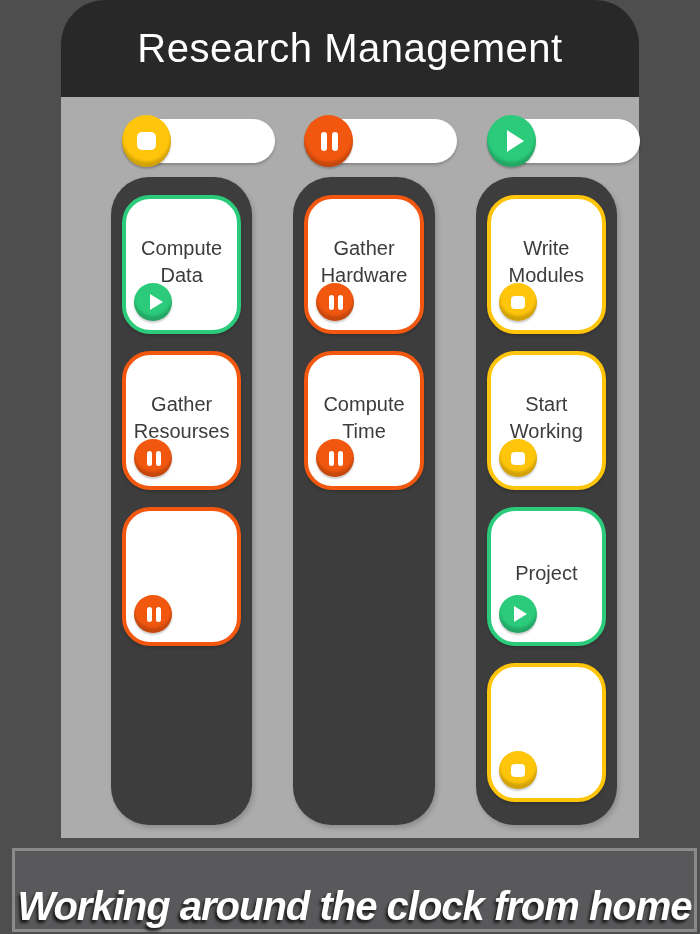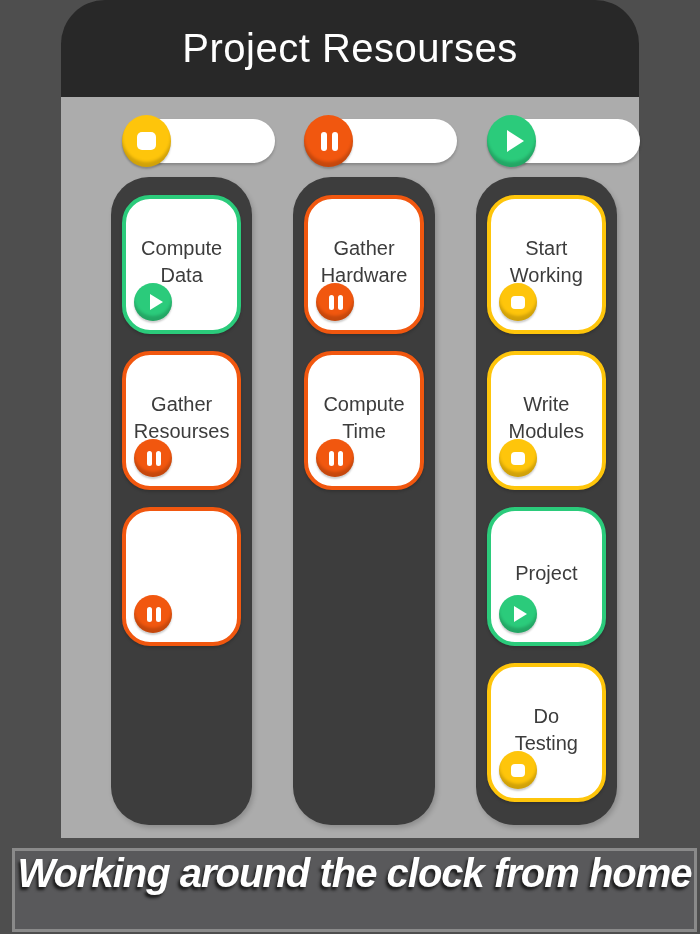--- a/index.html
+++ b/index.html
@@ -88,34 +88,34 @@
   }
   .pill .ic-pause{width:6px;height:19px;box-shadow:11px 0 0 #fff;transform:translateX(-5px);}
   .ic-stop{width:14px;height:13px;background:#fff;border-radius:4px;}
   .pill .ic-stop{width:19px;height:18px;border-radius:5px;}
 
   
   .banner{
     position:absolute;left:12px;right:3px;top:848px;height:84px;
     background:var(--banner-bg,#59595B);
     border:3px solid #8A8A8A;box-sizing:border-box;
-    display:flex;align-items:flex-start;justify-content:center;
+    display:flex;align-items:flex-end;justify-content:center;
   }
   .banner-caption{
     color:#fff;font-size:40px;font-weight:bold;font-style:italic;
     letter-spacing:-1px;white-space:nowrap;
     text-shadow:-2px 3px 3px rgba(22,22,22,.95);
   }
 </style>
 </head>
 <body>
 
 <div class="phone">
   <div class="header">
-    <div class="page-title">Project Resourses</div>
+    <div class="page-title">Research Management</div>
   </div>
 
   <div class="board">
 
     <div class="col-wrap">
       <div class="pill st-stop">
         <span class="dot">
 
           <i class="ic ic-stop"></i>
         </span>
@@ -180,45 +180,43 @@
 
     <div class="col-wrap">
       <div class="pill st-play">
         <span class="dot">
           <i class="ic ic-play"></i>
 
         </span>
       </div>
       <div class="col">
         <div class="card st-stop">
+          <div class="card-title">Write
+Modules</div>
+          <span class="dot">
+
+            <i class="ic ic-stop"></i>
+          </span>
+        </div>
+        <div class="card st-stop">
           <div class="card-title">Start
 Working</div>
           <span class="dot">
 
             <i class="ic ic-stop"></i>
           </span>
         </div>
-        <div class="card st-stop">
-          <div class="card-title">Write
-Modules</div>
-          <span class="dot">
-
-            <i class="ic ic-stop"></i>
-          </span>
-        </div>
         <div class="card st-play">
           <div class="card-title">Project</div>
           <span class="dot">
             <i class="ic ic-play"></i>
 
           </span>
         </div>
         <div class="card st-stop">
-          <div class="card-title">Do
-Testing</div>
           <span class="dot">
 
             <i class="ic ic-stop"></i>
           </span>
         </div>
       </div>
     </div>
 
   </div>
 </div>

